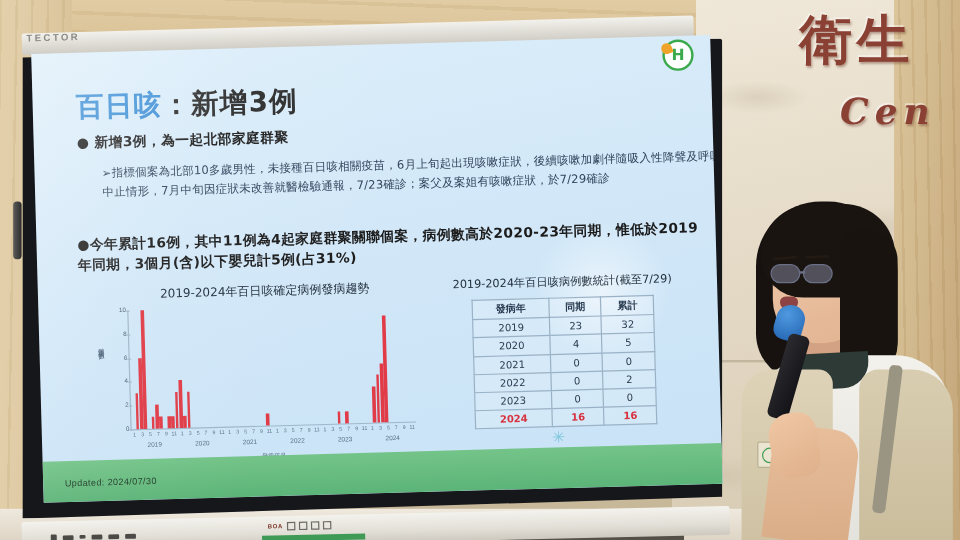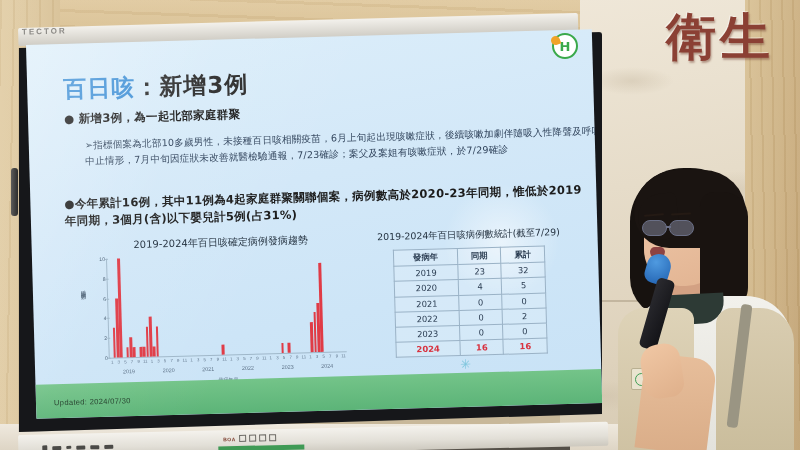--- a/index.html
+++ b/index.html
@@ -60,21 +60,21 @@
     background:linear-gradient(180deg,#3c3a35,#565149);
   }
 
   
   .wall-sign {
     position:absolute; color:#8b4034; font-weight:700;
     font-family:"DejaVu Serif", serif;
     text-shadow:1px 2px 2px rgba(110,60,45,.45), -1px -1px 0 rgba(255,255,255,.45);
     letter-spacing:4px; user-select:none;
   }
-  #sign-cn { left:666px; top:4px; font-size:50px; }
+  #sign-cn { left:666px; top:4px; font-size:44px; }
   #sign-en { left:700px; top:76px; font-size:30px; letter-spacing:5px; font-style:italic;}
 
   
   #tv-wrap{
     position:absolute; left:8px; top:18px; width:600px; height:412px;
   }
   .tv-bezel{
     position:absolute; left:8px; top:14px; width:586px; height:400px;
     background:#16171a; border-radius:3px;
     clip-path: polygon(0.5% 4.0%, 100% 0%, 100% 95.5%, 0.5% 100%);
@@ -341,20 +341,21 @@
 
 <div id="room">
   <div class="wall-marble"></div>
   <div class="wall-wood-left"></div>
   <div class="wall-wood-top"></div>
   <div class="wood-trim-right"></div>
   <div class="wall-seam"></div>
   <div class="floor-strip"></div>
   <div class="dark-slot"></div>
   <div class="wall-sign" id="sign-cn">衛生</div>
+  <div class="wall-sign" id="sign-en">Cen</div>
 </div>
 
 <div id="tv-wrap">
   <div class="tv-bezel"></div>
   <div class="tv-topbar"></div>
   <div class="tv-brand">TECTOR</div>
   <div class="tv-side-btn"></div>
 
   <div class="screen">
     <div class="screen-faint-wm"></div>

